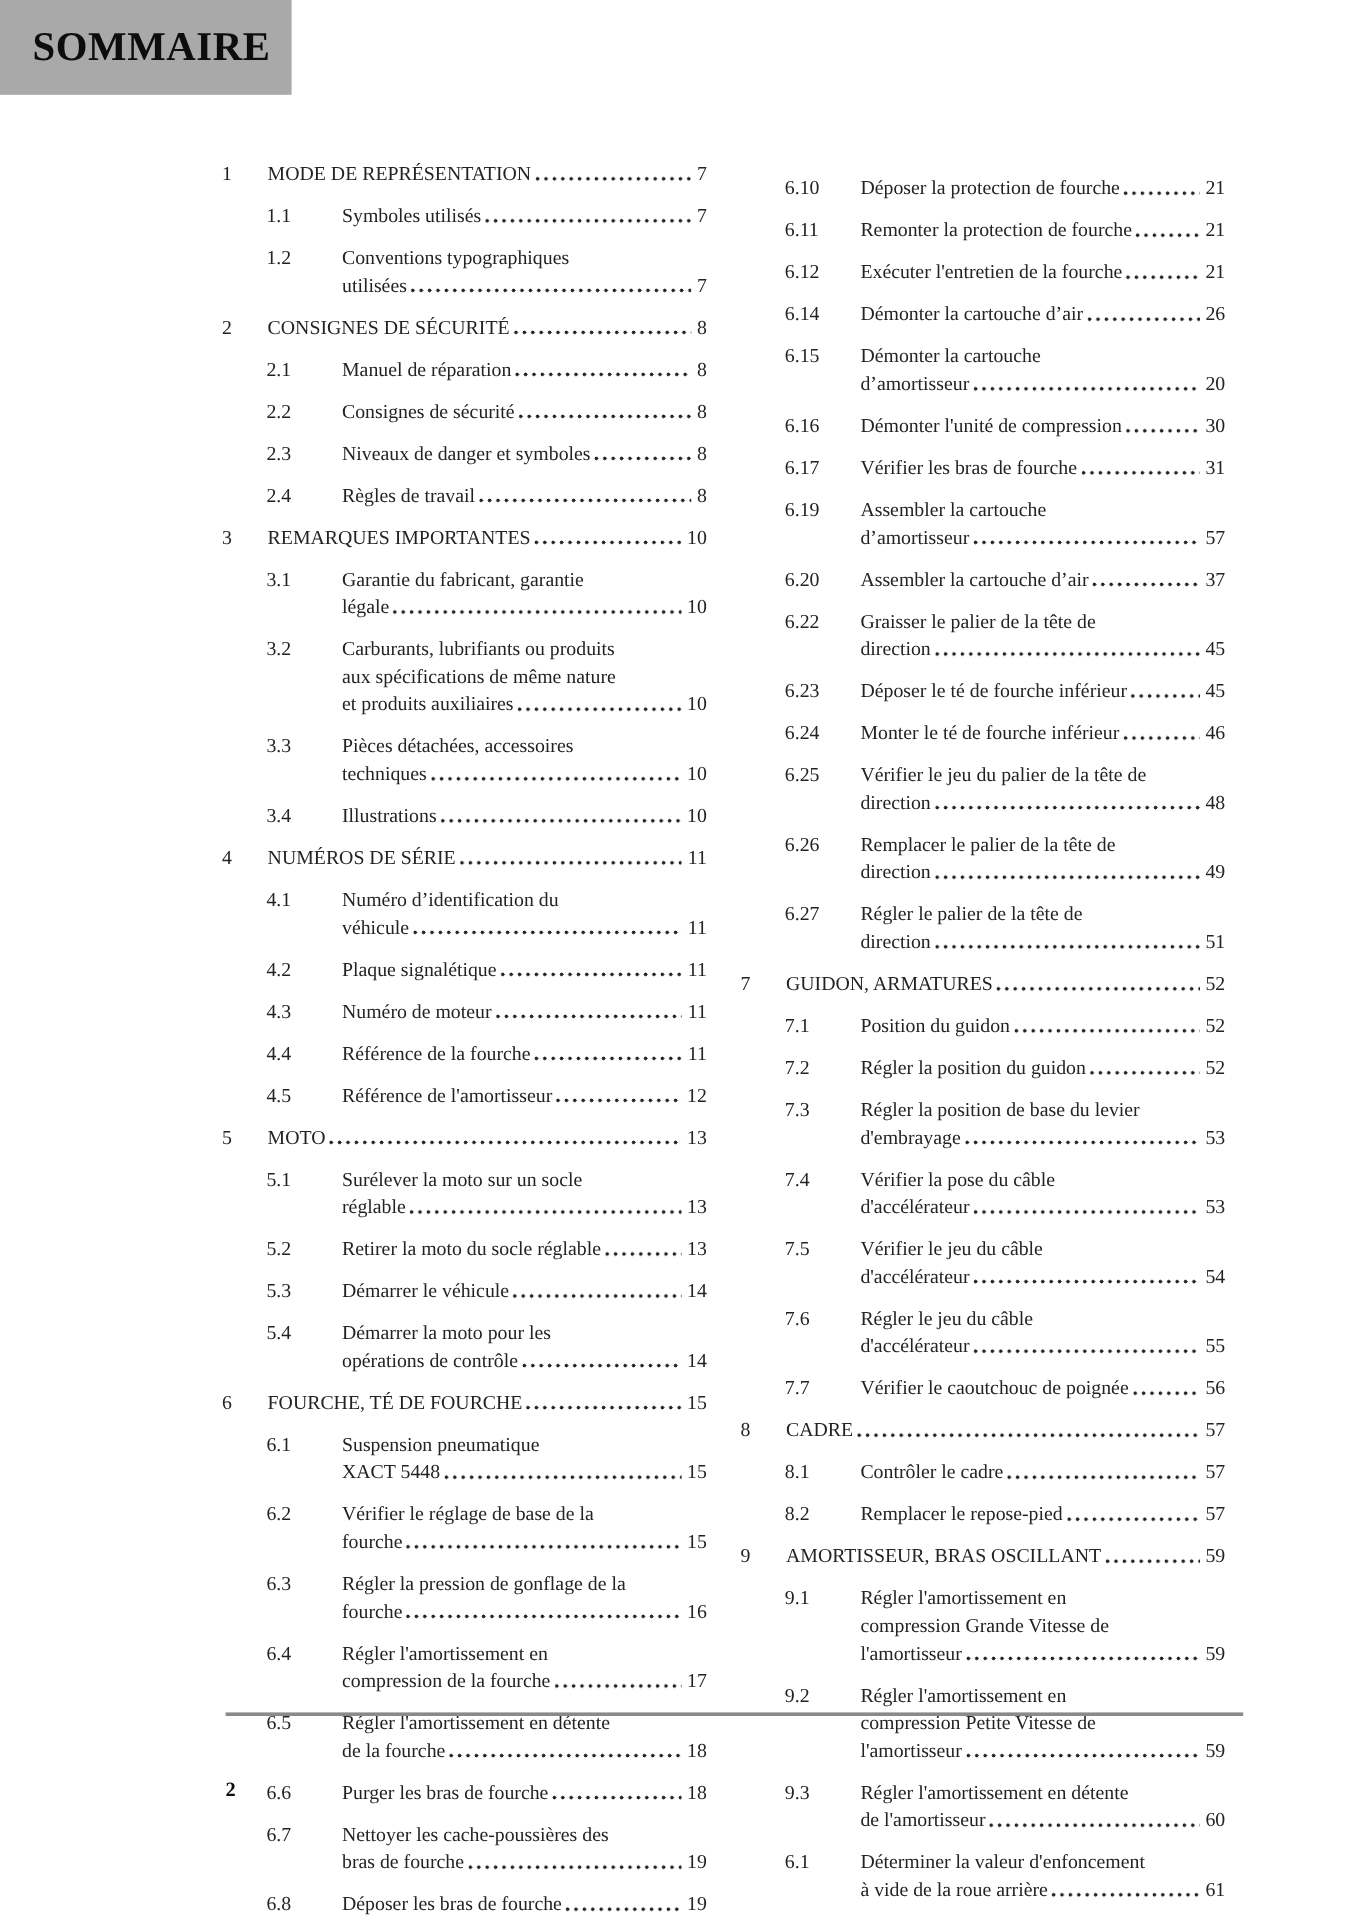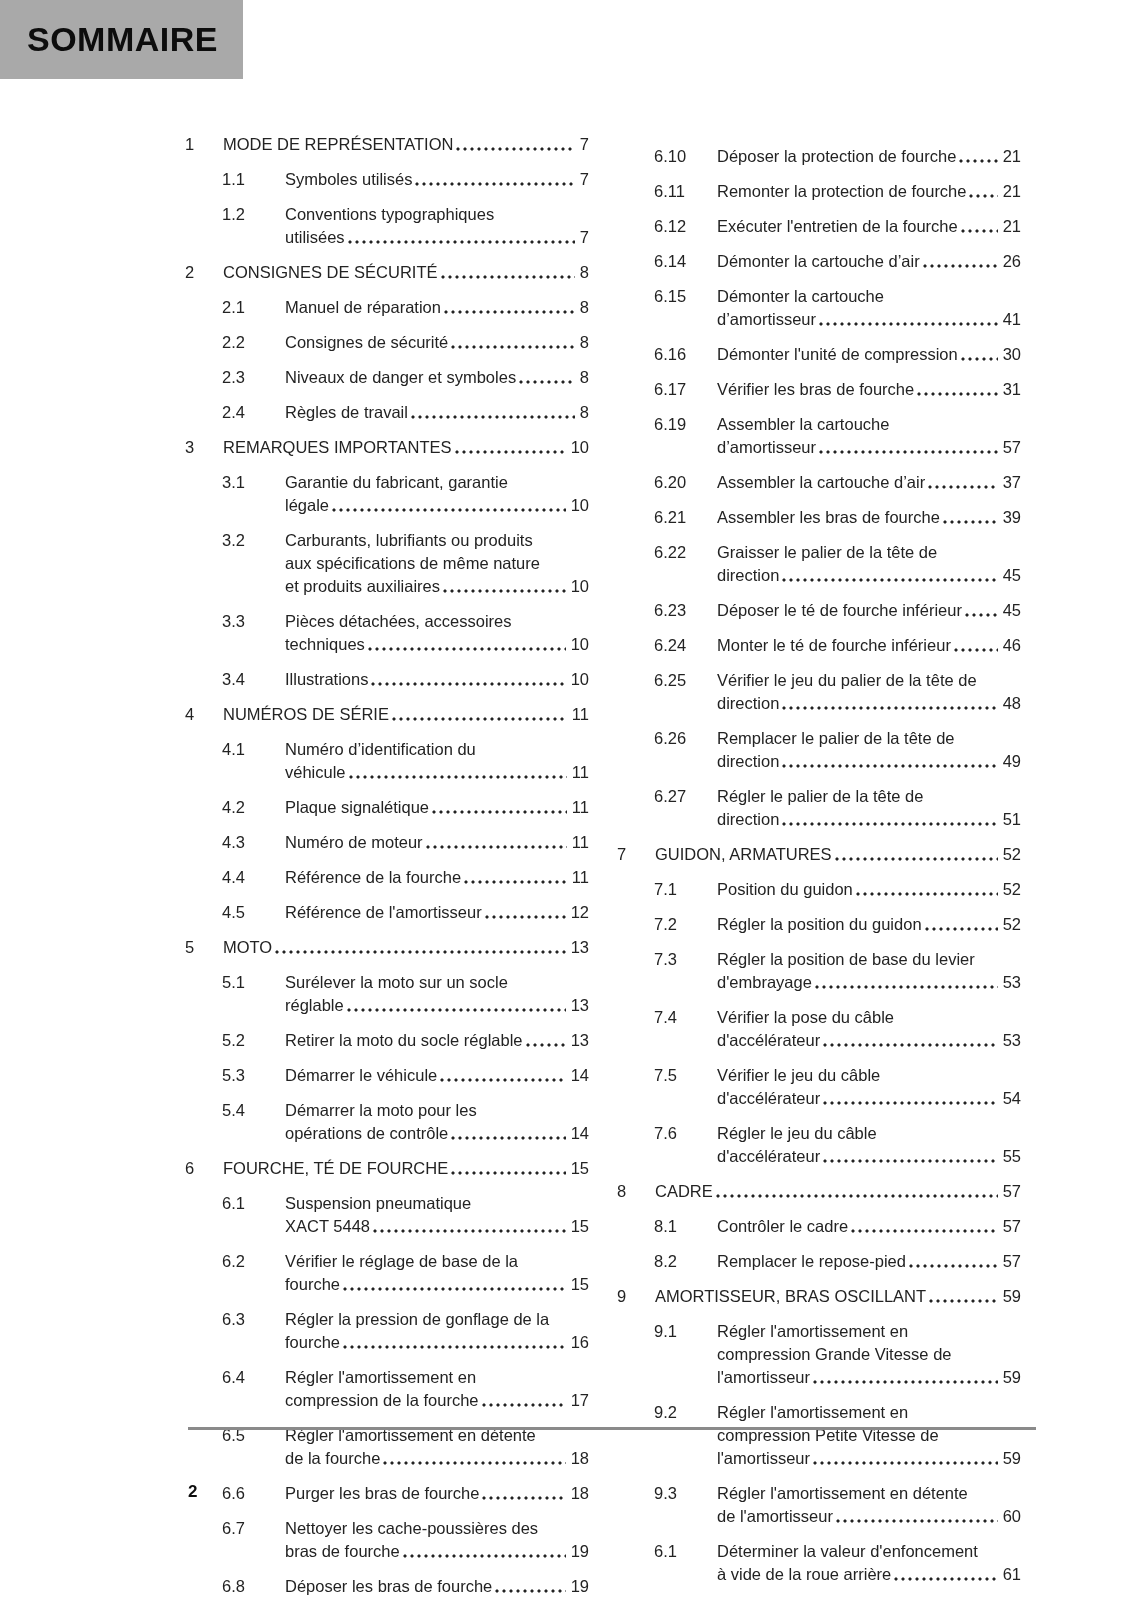--- a/index.html
+++ b/index.html
@@ -1,21 +1,21 @@
 <!DOCTYPE html>
 <html><head>
 <meta charset="utf-8">
 <style>
   html,body{margin:0;padding:0;background:#ffffff;}
   .page{
     position:relative;
     width:1130px;
     height:1600px;
     background:#ffffff;
-    font-family:Liberation Sans, sans-serif;
+    font-family:Liberation Serif, serif;
     color:#232323;
     overflow:hidden;
   }
   .header-box{
     position:absolute;
     left:0; top:0;
     width:243px; height:79px;
     background:#a9a9a9;
     display:flex;
     align-items:center;
@@ -475,21 +475,21 @@
             </div>
           </span>
         </div>
         <div class="entry lvl2">
           <span class="num">6.15</span>
           <span class="body">
             <div class="tline"><span class="ttext">Démonter la cartouche</span></div>
             <div class="tline last">
               <span class="ttext">d’amortisseur</span>
               <span class="leader"></span>
-              <span class="pg">41</span>
+              <span class="pg">20</span>
             </div>
           </span>
         </div>
         <div class="entry lvl2">
           <span class="num">6.16</span>
           <span class="body">
             <div class="tline last">
               <span class="ttext">Démonter l'unité de compression</span>
               <span class="leader"></span>
               <span class="pg">30</span>
@@ -521,30 +521,20 @@
           <span class="num">6.20</span>
           <span class="body">
             <div class="tline last">
               <span class="ttext">Assembler la cartouche d’air</span>
               <span class="leader"></span>
               <span class="pg">37</span>
             </div>
           </span>
         </div>
         <div class="entry lvl2">
-          <span class="num">6.21</span>
-          <span class="body">
-            <div class="tline last">
-              <span class="ttext">Assembler les bras de fourche</span>
-              <span class="leader"></span>
-              <span class="pg">39</span>
-            </div>
-          </span>
-        </div>
-        <div class="entry lvl2">
           <span class="num">6.22</span>
           <span class="body">
             <div class="tline"><span class="ttext">Graisser le palier de la tête de</span></div>
             <div class="tline last">
               <span class="ttext">direction</span>
               <span class="leader"></span>
               <span class="pg">45</span>
             </div>
           </span>
         </div>
@@ -665,20 +655,30 @@
           </span>
         </div>
         <div class="entry lvl2">
           <span class="num">7.6</span>
           <span class="body">
             <div class="tline"><span class="ttext">Régler le jeu du câble</span></div>
             <div class="tline last">
               <span class="ttext">d'accélérateur</span>
               <span class="leader"></span>
               <span class="pg">55</span>
+            </div>
+          </span>
+        </div>
+        <div class="entry lvl2">
+          <span class="num">7.7</span>
+          <span class="body">
+            <div class="tline last">
+              <span class="ttext">Vérifier le caoutchouc de poignée</span>
+              <span class="leader"></span>
+              <span class="pg">56</span>
             </div>
           </span>
         </div>
         <div class="entry lvl1">
           <span class="num">8</span>
           <span class="body">
             <div class="tline last">
               <span class="ttext">CADRE</span>
               <span class="leader"></span>
               <span class="pg">57</span>

